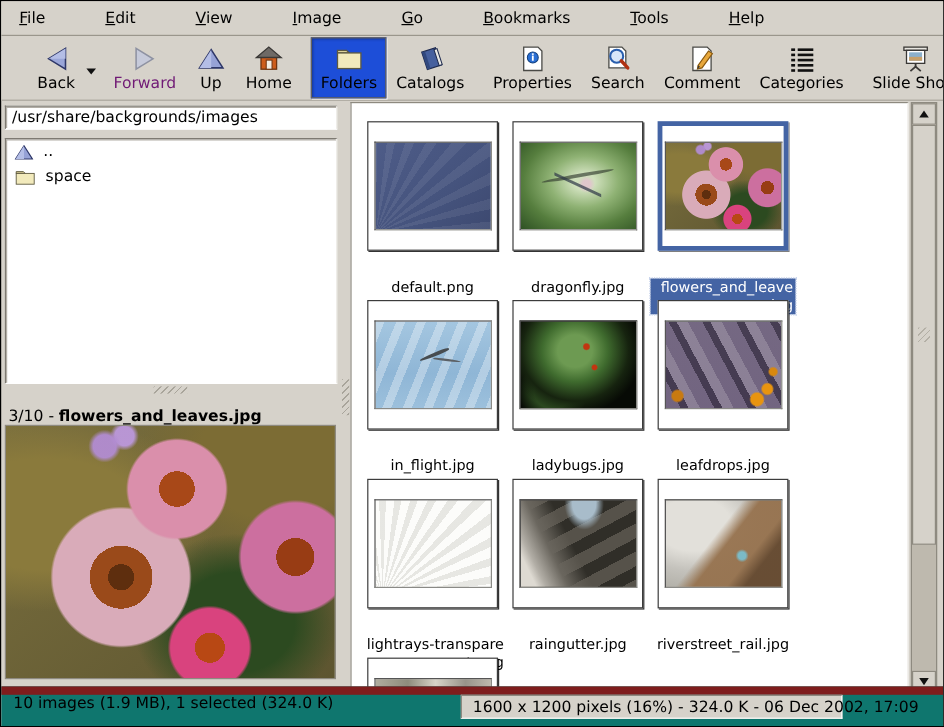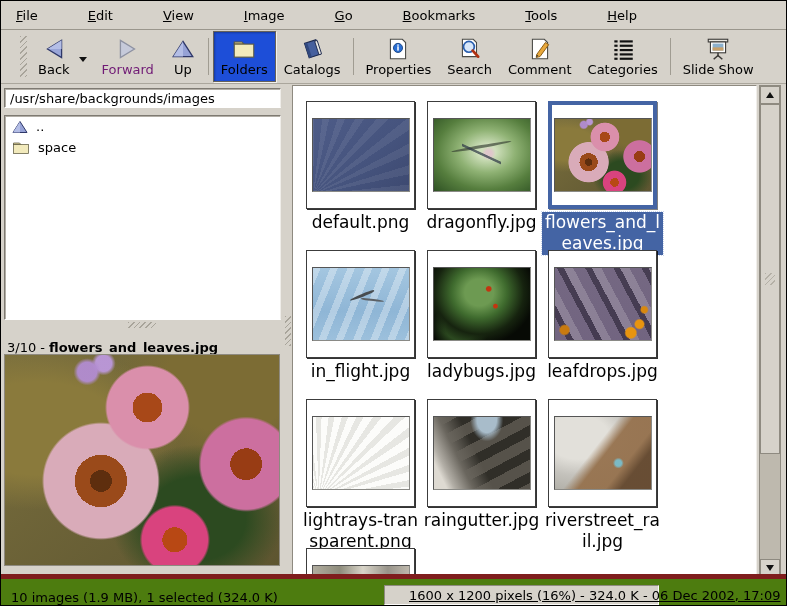--- a/index.html
+++ b/index.html
@@ -51,40 +51,40 @@
     background:#fff;border:1px solid #8e8a80;border-bottom-color:#fff;border-right-color:#f0eeea;
     overflow:hidden;}
   .grid{display:flex;flex-wrap:wrap;padding:13px 0 0 7px;}
   .cell{width:121px;height:141px;margin:0 0 8px 0;display:flex;flex-direction:column;align-items:center;}
   .card{box-sizing:border-box;width:109px;height:108px;margin-top:2px;background:#fff;
     border:1px solid #3c3c3c;box-shadow:1px 1px 0 rgba(0,0,0,.8);
     display:flex;align-items:center;justify-content:center;flex:none;}
   .card.sel{border:4px solid #4464a4;box-shadow:1px 1px 0 rgba(0,0,0,.5);}
   .thumb{box-sizing:border-box;width:98px;height:74px;border:1px solid #8a8a86;
     border-top-color:#555;border-left-color:#555;flex:none;}
-  .tlabel{margin-top:3px;font-size:17px;line-height:1.25;text-align:center;
+  .tlabel{margin-top:23px;font-size:12px;line-height:1.25;text-align:right;
     max-width:119px;word-break:break-all;}
   .tlabel.sel{background:#4464a4;color:#fff;outline:1px dotted #c8d4ec;padding:0 2px;}
   
   .scrollbar{position:absolute;top:84px;right:5px;width:22px;bottom:27px;box-sizing:border-box;
     background:#beb9ae;border:1px solid #8e8a80;}
   .sb-btn{position:absolute;left:0;right:0;height:18px;background:#d6d2ca;border:1px solid #8e8a80;
     box-sizing:border-box;display:flex;align-items:center;justify-content:center;}
   .sb-up{top:0;}
   .sb-down{bottom:0;}
   .sb-thumb{position:absolute;left:0;right:0;top:18px;height:350px;background:#d6d2ca;
     border:1px solid #8e8a80;box-sizing:border-box;display:flex;align-items:center;justify-content:center;}
   .sb-thumb .grip-v2{width:10px;height:12px;background:repeating-linear-gradient(135deg,#b4b0a6 0 1px,rgba(0,0,0,0) 1px 4px);}
   
-  .statusbar{position:absolute;left:0;right:0;bottom:0;height:26px;border-top:5px solid #7f1d1d;
-    background:#4d7c0f;display:flex;align-items:flex-end;}
+  .statusbar{position:absolute;left:0;right:0;bottom:0;height:26px;border-top:7px solid #7f1d1d;
+    background:#0f766e;display:flex;align-items:flex-start;}
   .sb-left{width:373px;padding-left:10px;white-space:nowrap;overflow:hidden;flex:none;}
-  .sb-right{width:275px;height:20px;box-sizing:border-box;flex:none;
+  .sb-right{width:318px;height:20px;box-sizing:border-box;flex:none;
     border:1px solid #8e8a80;border-bottom-color:#fcfbf9;border-right-color:#fcfbf9;
-    display:flex;align-items:center;padding:0 24px;white-space:nowrap;background:#d6d2ca;text-decoration:underline;}
+    display:flex;align-items:center;padding:0 9px;white-space:nowrap;background:#d6d2ca;}
   
   .art-default{background:
     repeating-conic-gradient(from 235deg at 0% 105%, rgba(255,255,255,.07) 0 5deg, rgba(0,0,0,0) 5deg 11deg),
     linear-gradient(135deg,#4e5c88 0%,#45537d 60%,#3d4970 100%);}
   .art-dragonfly{position:relative;background:
     radial-gradient(circle at 57% 48%, rgba(226,195,206,.85) 0 5%, rgba(0,0,0,0) 11%),
     radial-gradient(ellipse at 55% 45%, #cfe0bc 0 12%, #8fb274 38%, #567e3e 68%, #2e5123 100%);}
   .art-dragonfly::before{content:"";position:absolute;left:18%;top:36%;width:64%;height:4%;
     background:rgba(50,60,48,.65);transform:rotate(-10deg);border-radius:50%;}
   .art-dragonfly::after{content:"";position:absolute;left:30%;top:30%;width:40%;height:36%;
@@ -183,20 +183,30 @@
     <div class="tb-btn">
       <span class="icon">
         <svg class="ic" width="26" height="26" viewBox="0 0 24 24">
             <path d="M12 5 L21 19 L3 19 Z" fill="#96a2d6" stroke="#2e3768" stroke-width="1.2"></path>
             <path d="M12 5 L3 19 L12 19 Z" fill="#b4bee6" stroke="none"></path>
           </svg>
       </span>
       <span class="lbl">Up</span>
     </div>
 
+    <div class="tb-btn">
+      <span class="icon">
+        <svg class="ic" width="26" height="26" viewBox="0 0 24 24">
+          <rect x="6" y="10" width="12" height="10" fill="#cd5d1c" stroke="#6e3410" stroke-width="1"></rect>
+          <path d="M2.5 11 L12 3 L21.5 11 Z" fill="#6e6a66" stroke="#3a3836" stroke-width="1"></path>
+          <rect x="10" y="13" width="4.5" height="7" fill="#f2ede4" stroke="#6e3410" stroke-width="0.8"></rect>
+        </svg>
+      </span>
+      <span class="lbl">Home</span>
+    </div>
 
     <div class="tb-sep"></div>
 
     <div class="tb-btn pressed">
       <span class="icon">
         <svg class="ic" width="26" height="26" viewBox="0 0 24 24">
           <path d="M3 7 L3 5.5 L10 5.5 L12 7.5 L3 7.5 Z" fill="#ddd39a" stroke="#5e5a40" stroke-width="1"></path>
           <rect x="3" y="7.5" width="18" height="12" fill="#f2eabc" stroke="#5e5a40" stroke-width="1"></rect>
         </svg>
       </span>

